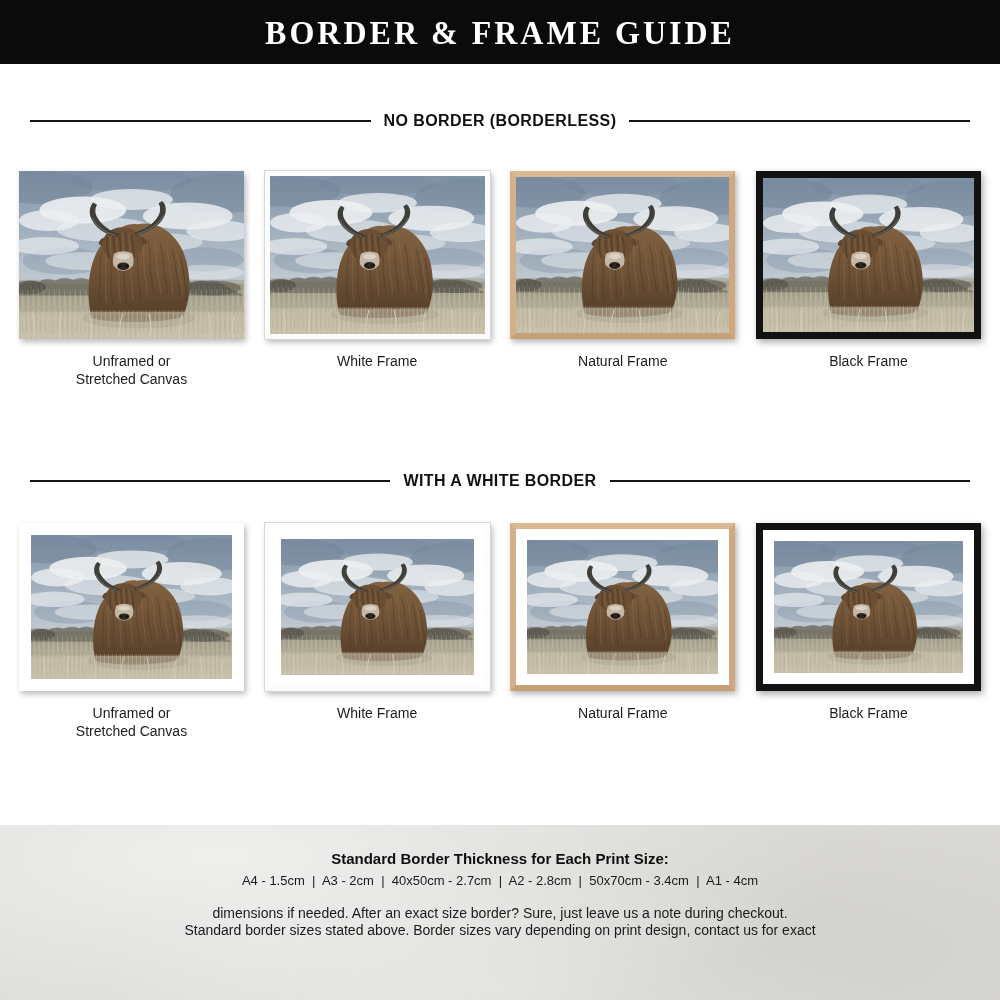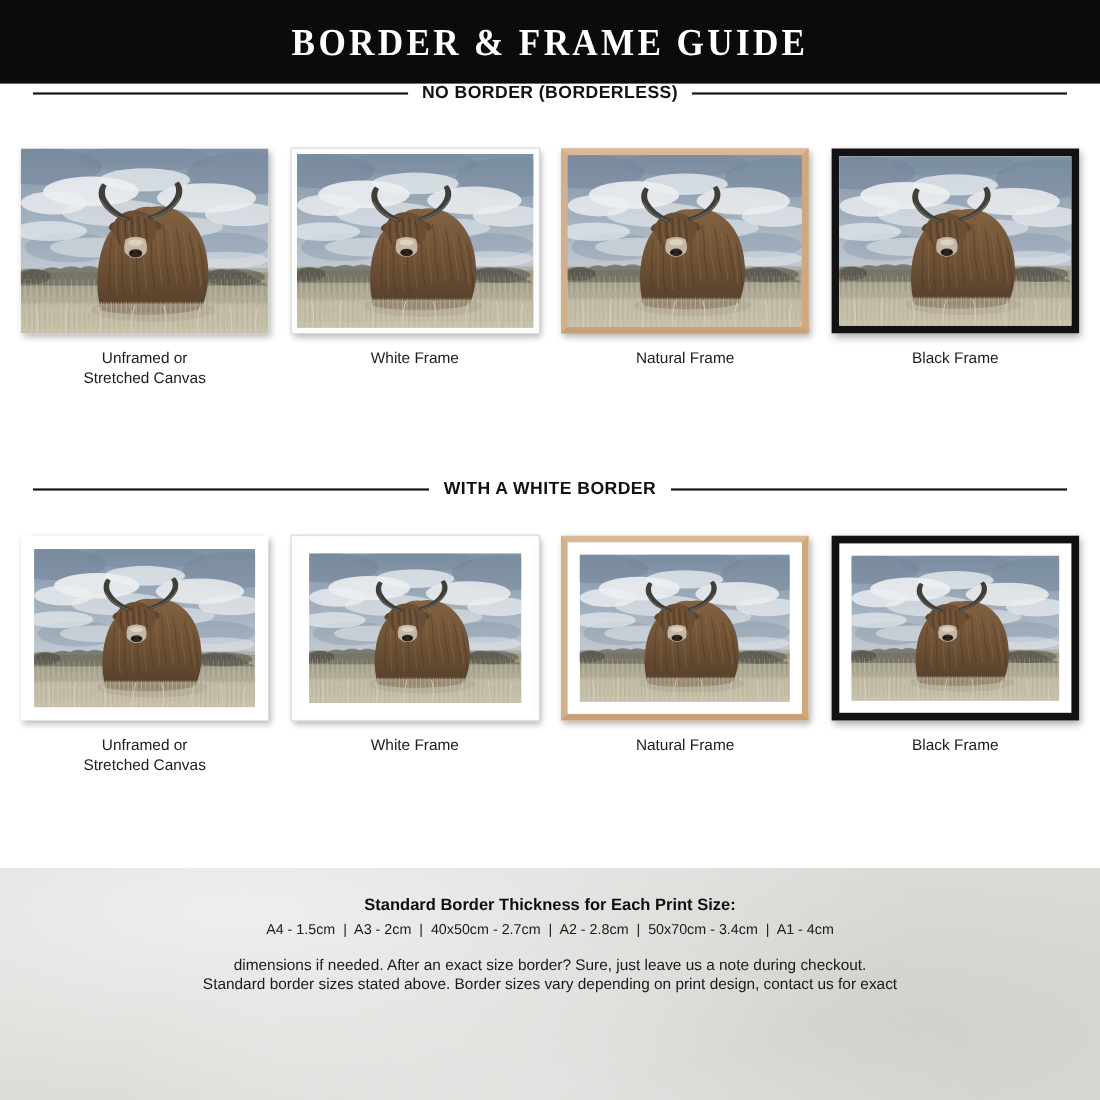--- a/index.html
+++ b/index.html
@@ -6,21 +6,21 @@
   html,body { width:1000px; height:1000px; }
   body {
     background:#ffffff;
     font-family:"Liberation Sans", sans-serif;
     display:flex; flex-direction:column;
     overflow:hidden;
   }
 
   
   .header-bar {
-    height:76px; flex:none;
+    height:64px; flex:none;
     background:#0b0b0b;
     display:flex; align-items:center; justify-content:center;
   }
   .page-title {
     color:#ffffff;
     font-family:"Liberation Serif", serif;
     font-size:32px; font-weight:600;
     letter-spacing:3px;
     transform:scaleY(1.08);
     white-space:nowrap;
@@ -30,21 +30,21 @@
   .divider-heading {
     display:flex; align-items:center;
     margin-left:30px; margin-right:30px;
     gap:13px; flex:none;
   }
   .divider-heading .rule { flex:1; height:2px; background:#151515; }
   .heading-label {
     font-size:16px; font-weight:bold; color:#111;
     letter-spacing:.4px; white-space:nowrap;
   }
-  #heading-borderless { }
+  #heading-borderless { margin-top:48px; }
   #heading-whiteborder { margin-top:84px; }
 
   
   .frames-row {
     display:flex; justify-content:space-between;
     padding:0 19px; flex:none;
   }
   #row-borderless { margin-top:41px; }
   #row-whiteborder { margin-top:33px; }
 

